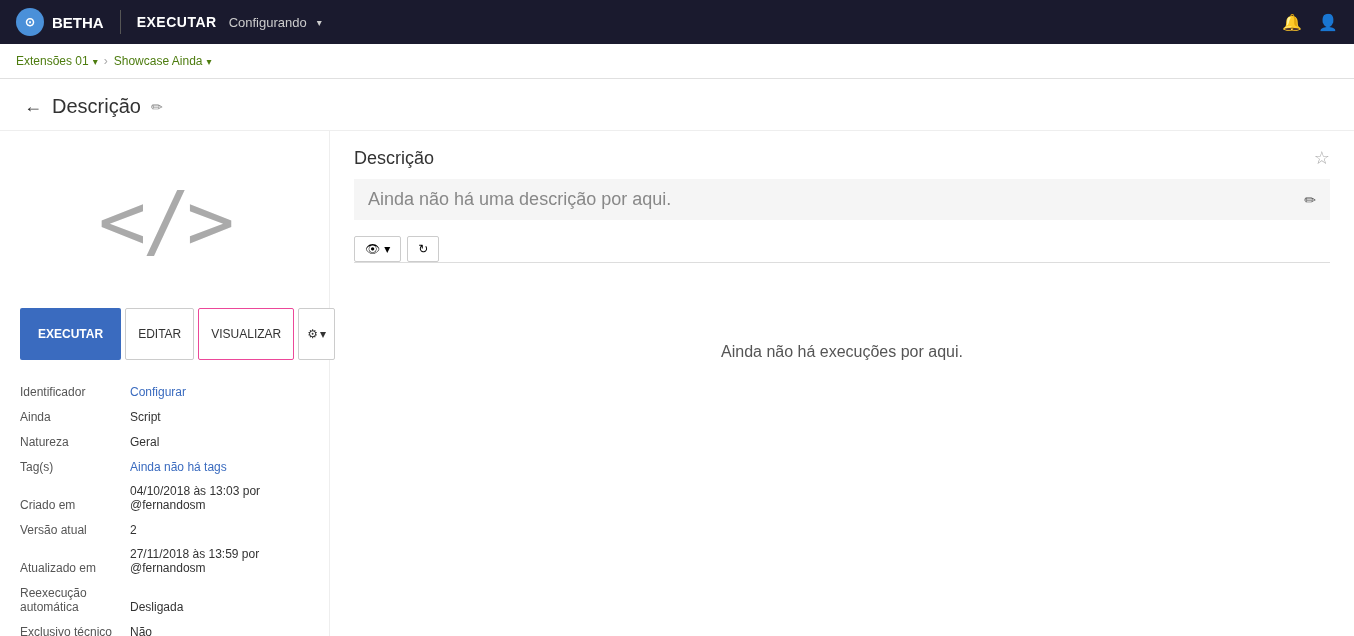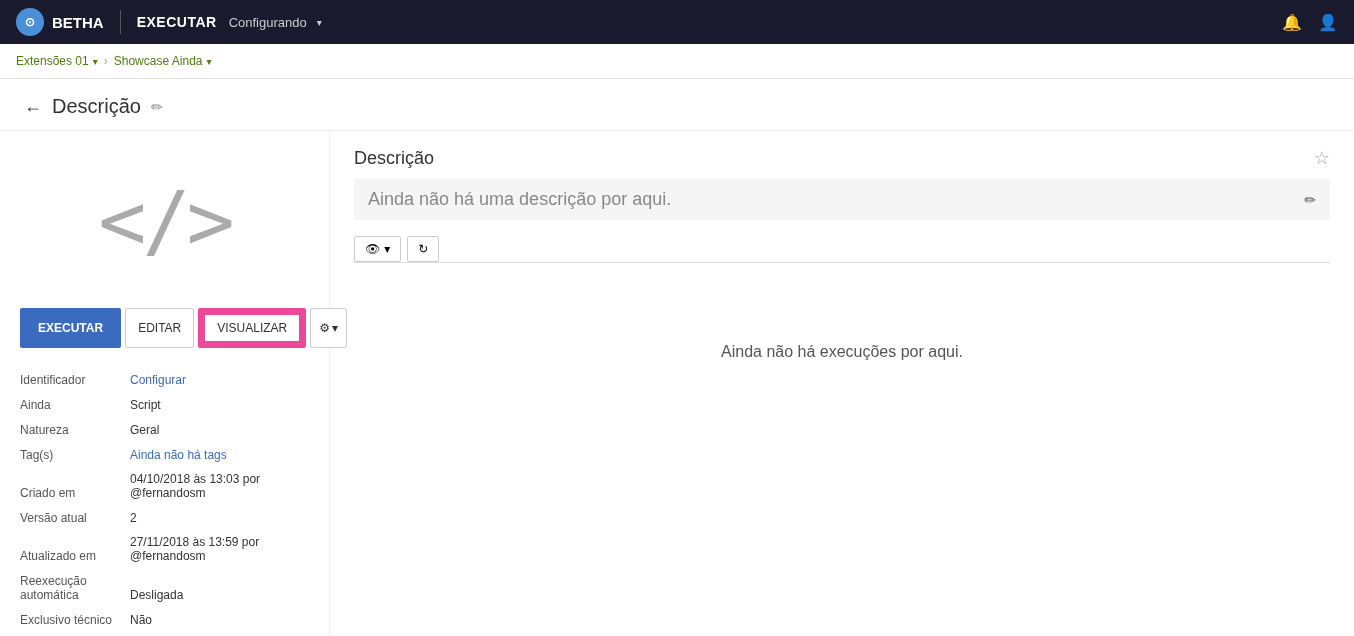--- a/index.html
+++ b/index.html
@@ -150,29 +150,29 @@
       padding: 6px 18px;
       font-size: 12px;
       font-weight: bold;
       cursor: pointer;
       border-radius: 2px;
     }
     .btn-edit {
       background: #fff;
       color: #333;
       border: 1px solid #ccc;
-      padding: 6px 12px;
+      padding: 18px 12px;
       font-size: 12px;
       cursor: pointer;
       border-radius: 2px;
     }
     .btn-visualizar {
       background: #fff;
       color: #333;
-      border: 7px solid #ec4899;
+      border: 1px solid #ec4899;
       padding: 6px 12px;
       font-size: 12px;
       cursor: pointer;
       border-radius: 2px;
     }
     .btn-settings {
       background: #fff;
       color: #333;
       border: 1px solid #ccc;
       padding: 6px 8px;

